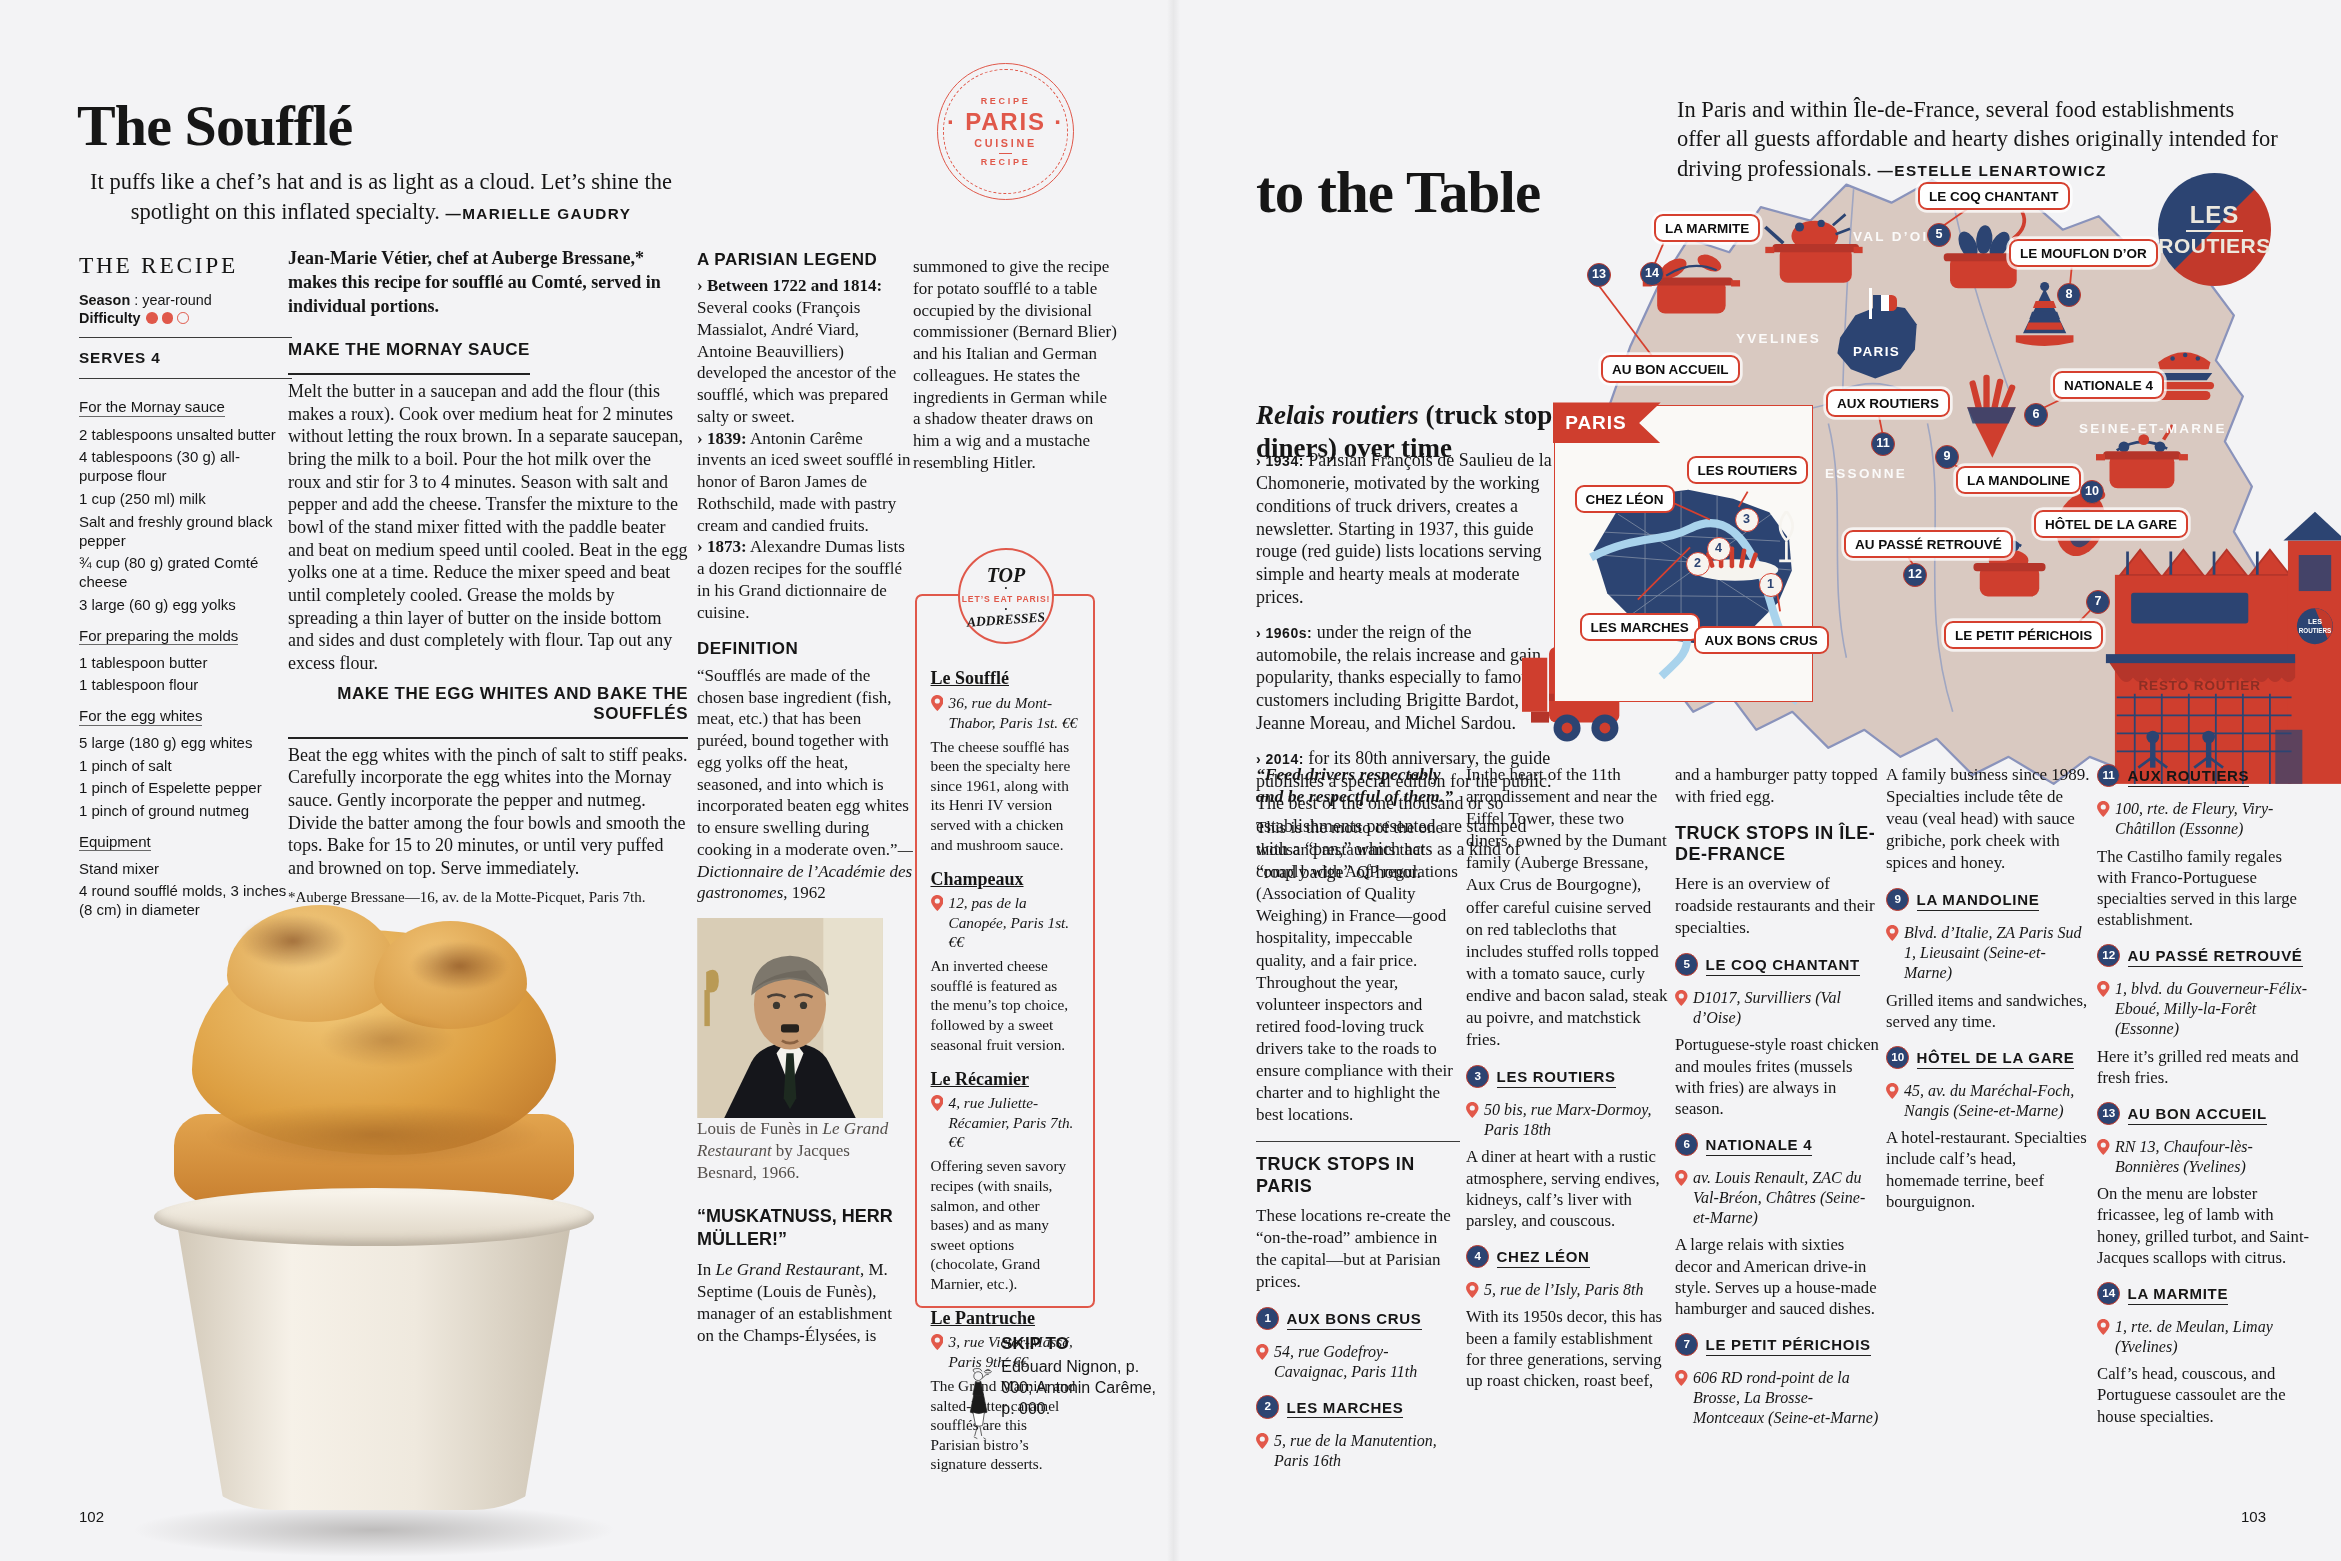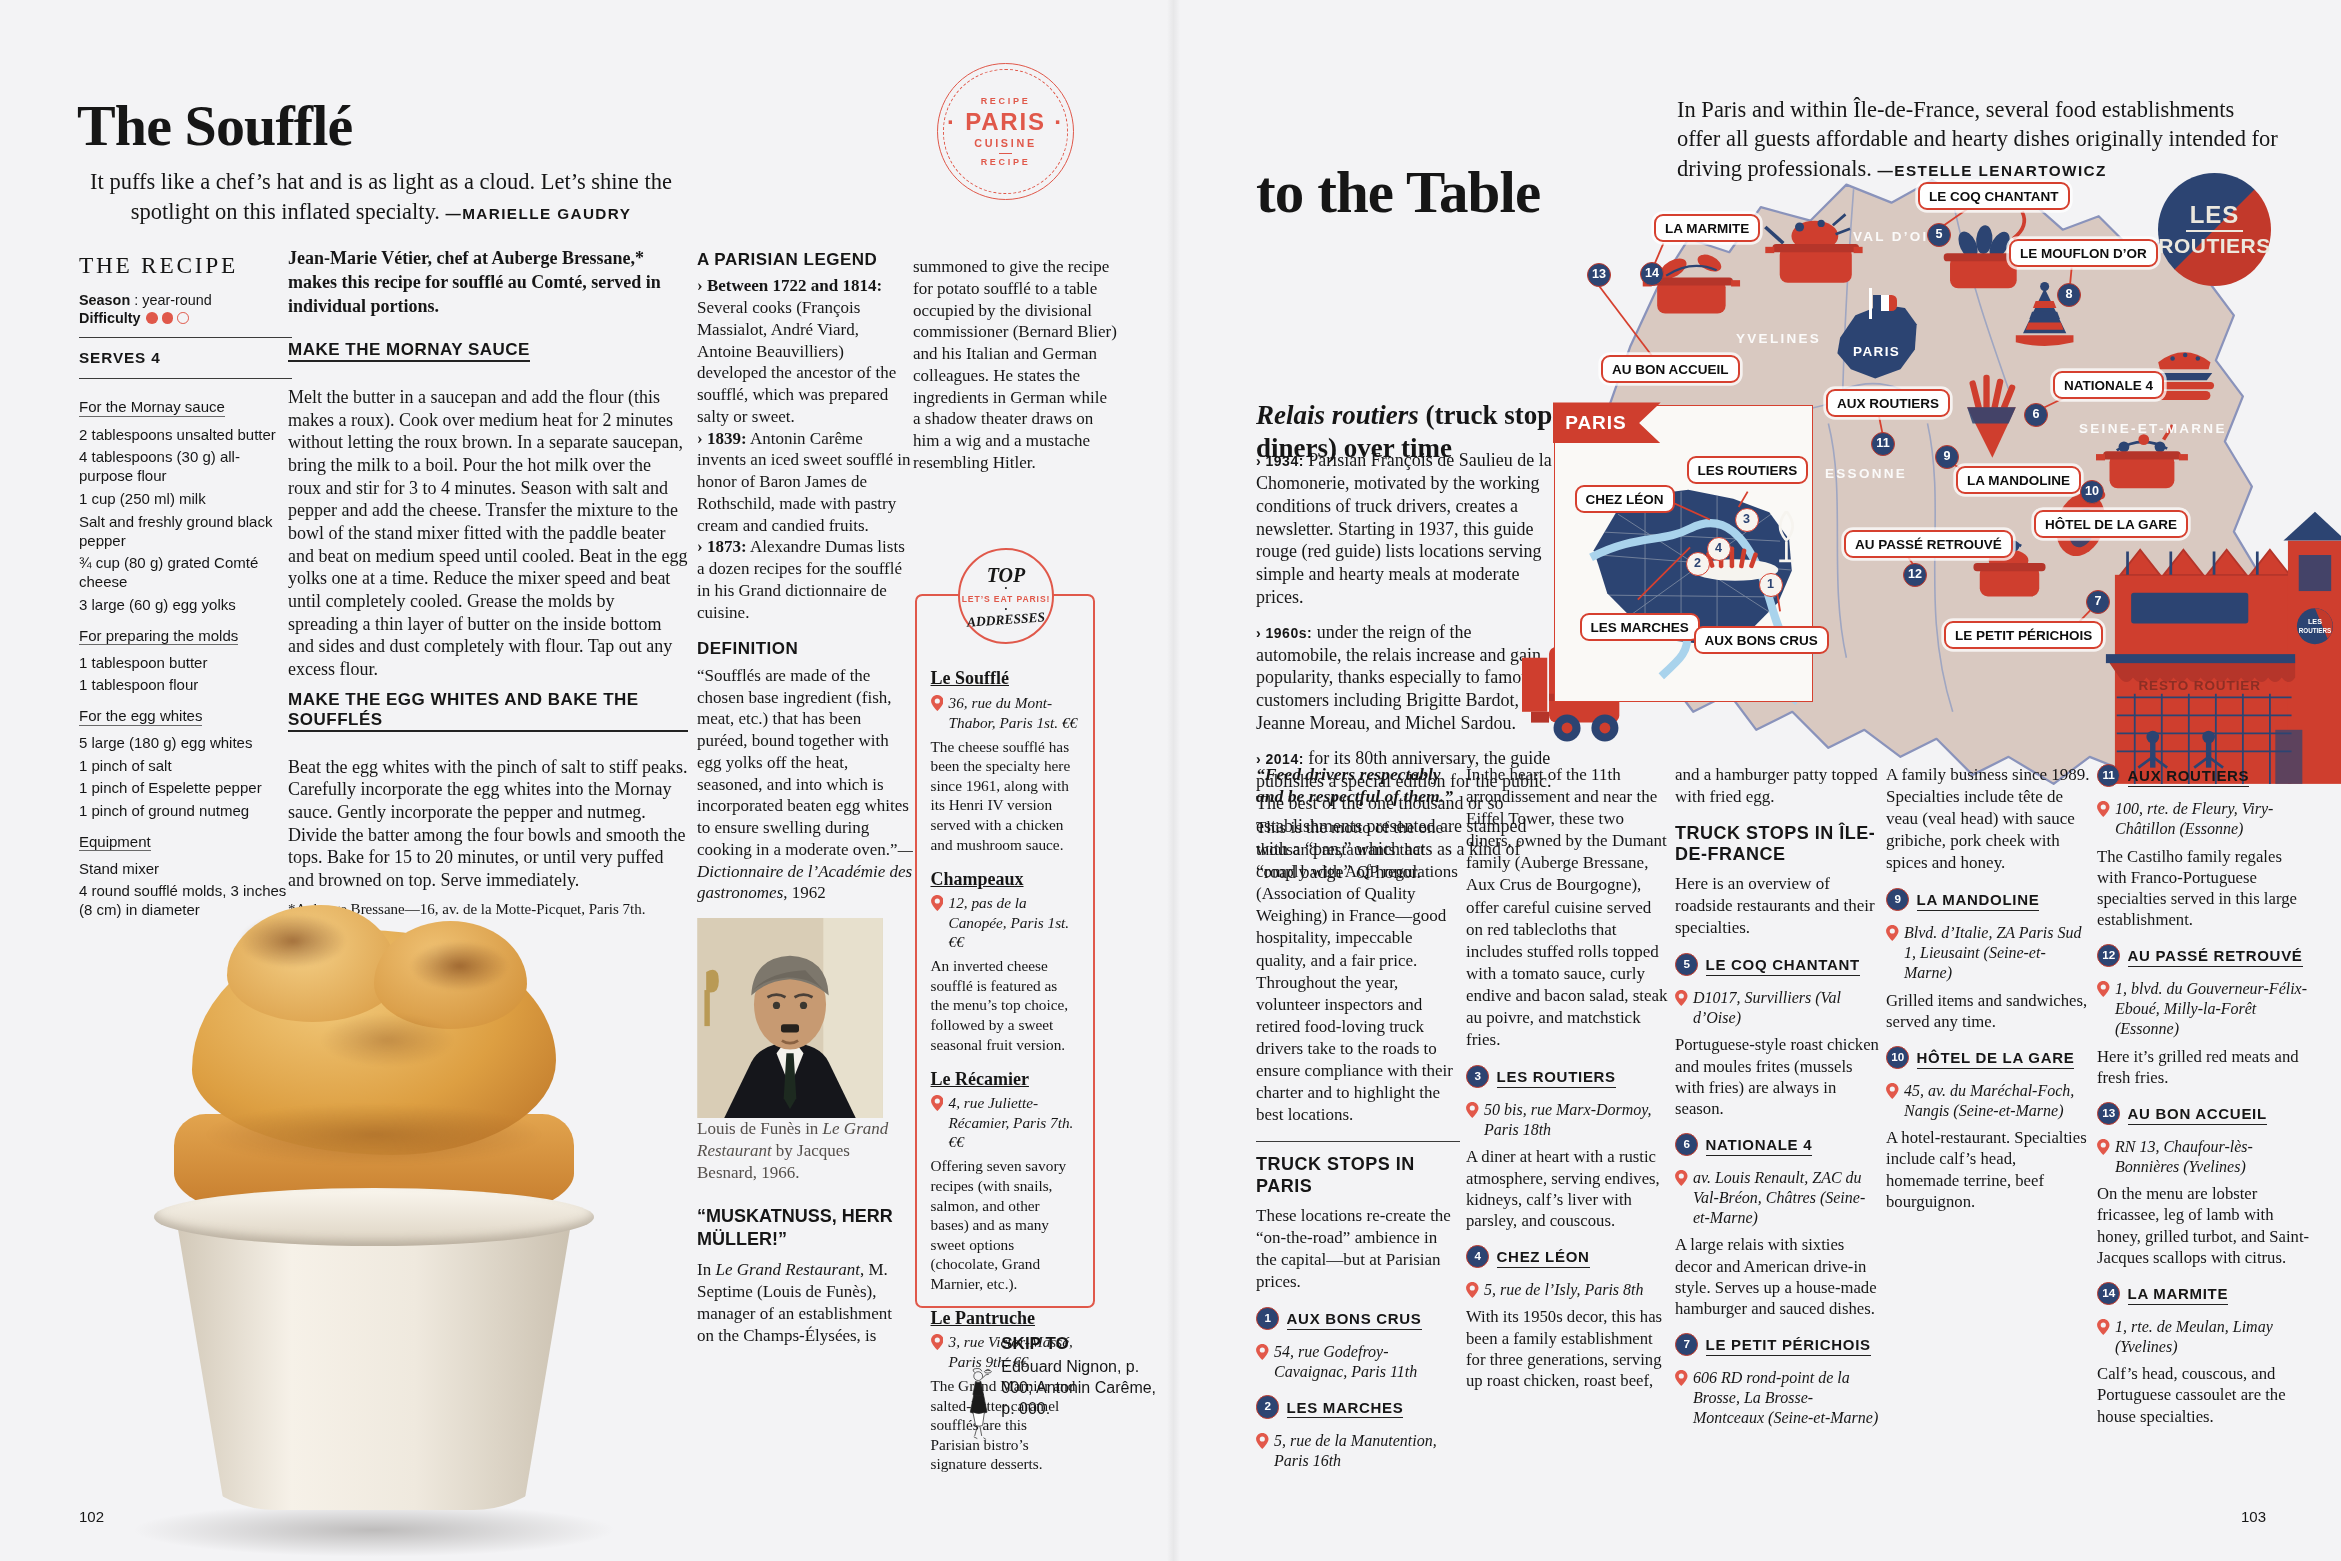--- a/index.html
+++ b/index.html
@@ -26,21 +26,21 @@
   .meta-line b{font-weight:700;}
   .dot{width:11.7px;height:11.7px;border-radius:50%;display:inline-block;background:#e0584a;margin:0 1.8px;vertical-align:-0.9px;box-sizing:border-box;}
   .dot.open{background:transparent;border:1.8px solid #e0584a;}
   .rule{border:none;border-top:1.4px solid #3a3a3a;margin:10.8px 0;}
   .serves{font:700 15.3px "Liberation Sans",sans-serif;letter-spacing:0.9px;margin:1.8px 0;}
   .ing-h{font:15px "Liberation Sans",sans-serif;display:inline-block;border-bottom:1.4px solid #6a6a6a;margin:9px 0 3.6px;padding-bottom:0.9px;}
   .ing{font:15px/1.27 "Liberation Sans",sans-serif;margin:3.6px 0;}
 
   .l-main{left:288px;top:247px;width:400px;}
   .lead{font:700 18px/1.32 "Liberation Serif",serif;margin:0 0 12.6px;}
-  .step-h{font:700 17px "Liberation Sans",sans-serif;letter-spacing:0.5px;display:inline-block;border-bottom:2.3px solid #222;padding-bottom:0;margin:9px 0 24px;}
+  .step-h{font:700 17px "Liberation Sans",sans-serif;letter-spacing:0.5px;display:inline-block;border-bottom:2.3px solid #222;padding-bottom:13px;margin:9px 0 5px;text-align:right;}
   .bodytext{font:18px/1.26 "Liberation Serif",serif;margin:0;}
   .footnote{font:15px "Liberation Serif",serif;margin-top:9px;}
 
   .l-legend{left:697px;top:250px;width:216px;}
   .mini-h{font:700 17px "Liberation Sans",sans-serif;letter-spacing:0.5px;margin:0 0 5.4px;}
   .legend p{font:17px/1.28 "Liberation Serif",serif;margin:0;}
   .tl-label{font-weight:700;}
   .def-body{font:17px/1.28 "Liberation Serif",serif;margin:0;}
   .portrait{width:186px;height:200px;margin-top:14.4px;display:block;}
   .caption{font:14.4px/1.3 "Liberation Sans",sans-serif;color:#55504c;margin-top:8px;}

